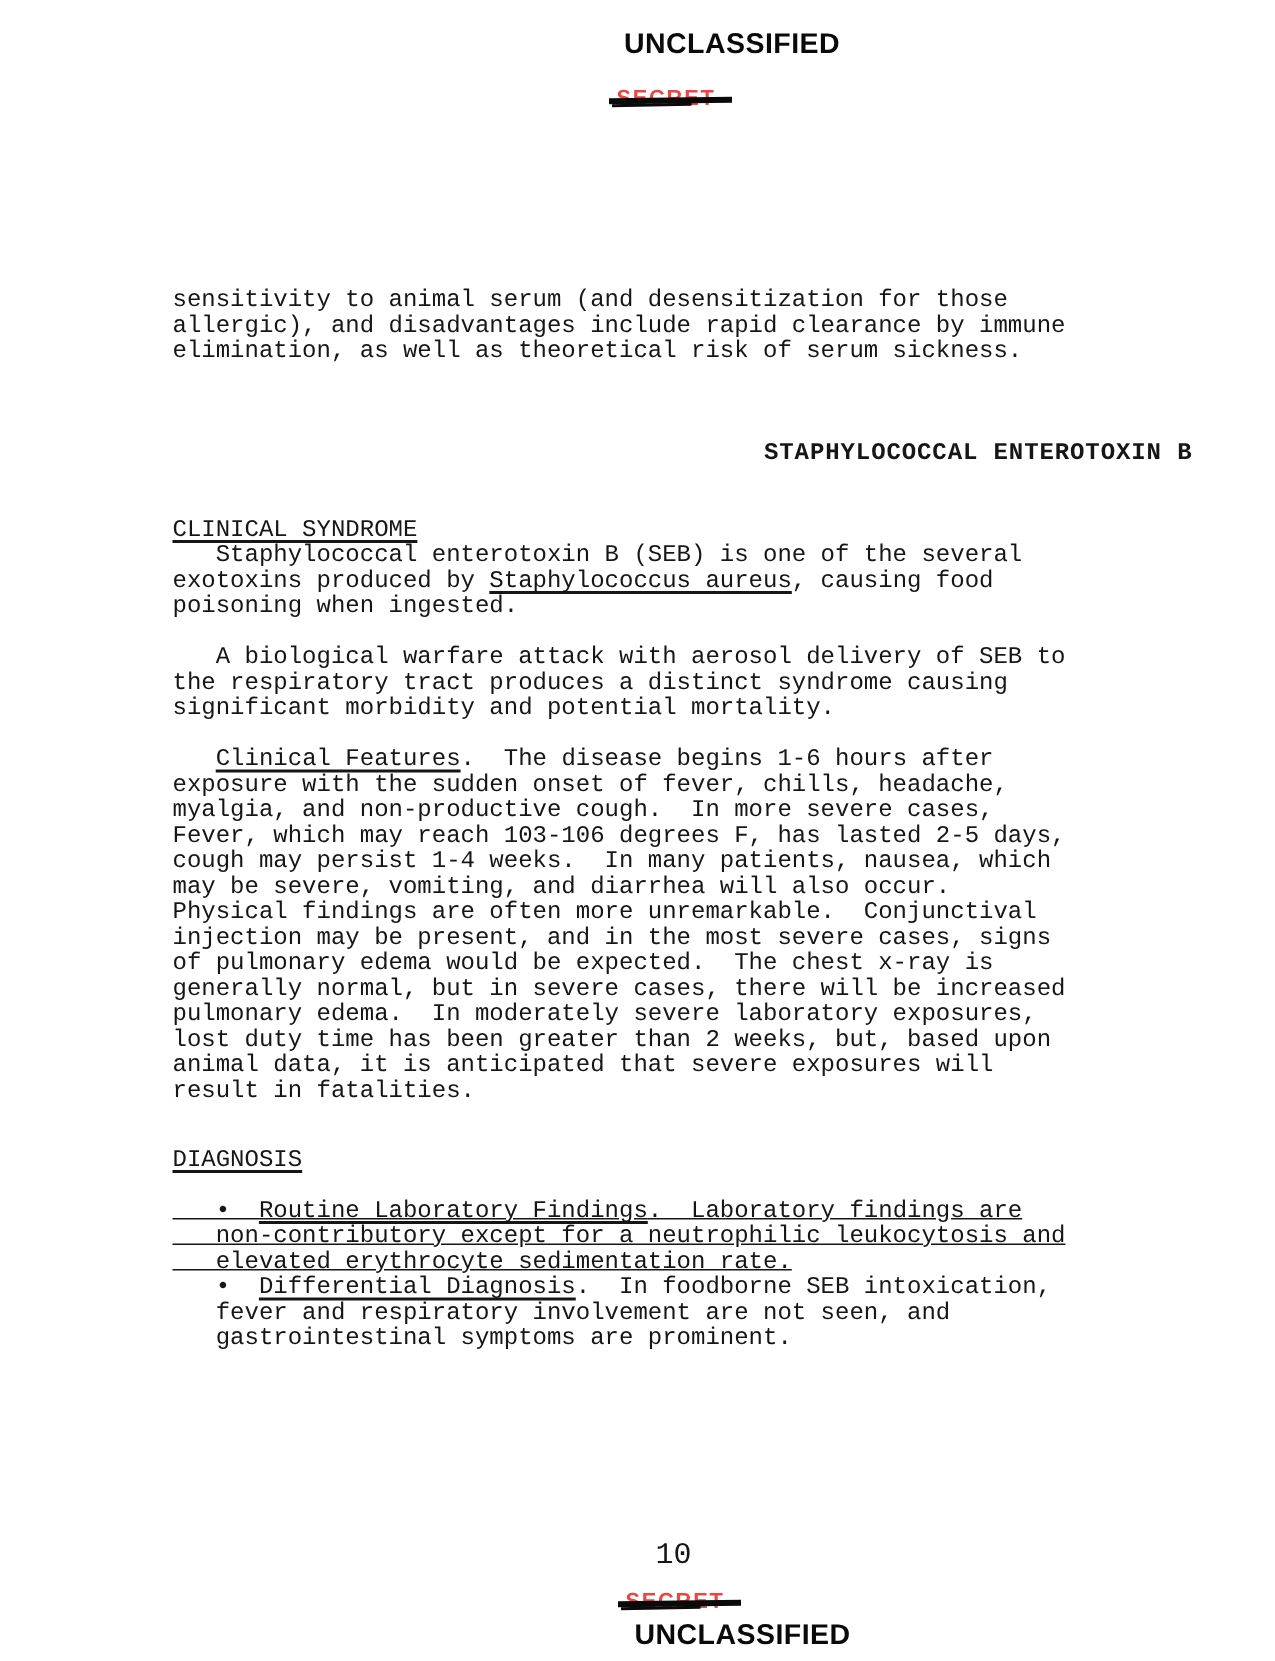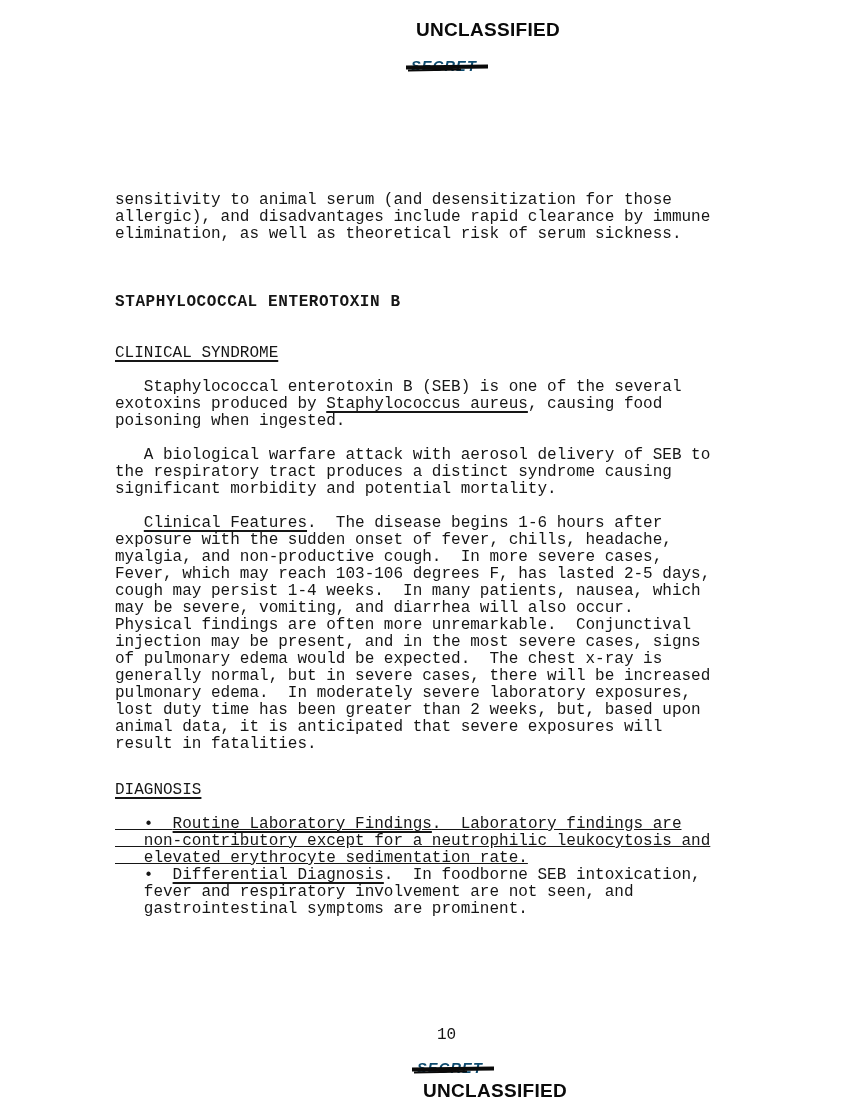--- a/index.html
+++ b/index.html
@@ -8,41 +8,41 @@
     font-family:"Liberation Mono",monospace;color:#161616;overflow:hidden;
   }
   .stamp{
     position:absolute;font-family:"Liberation Sans",sans-serif;
     font-weight:bold;color:#0a0a0a;white-space:pre;
   }
   .top-unclassified{left:416px;top:19px;font-size:19px;letter-spacing:.3px;}
   .bottom-unclassified{left:423px;top:1080px;font-size:19px;letter-spacing:.3px;}
   .stamp-secret{
     position:absolute;font-family:"Liberation Sans",sans-serif;font-weight:bold;
-    font-size:14.5px;letter-spacing:1.2px;color:#0c4a6e;font-style:italic;
+    font-size:14.5px;letter-spacing:1.2px;color:#ef4444;
   }
   .top-secret{left:411px;top:58px;}
   .bottom-secret{left:417px;top:1060px;}
   .secret-word{position:relative;display:inline-block;}
   .secret-word::after{
     content:"";position:absolute;left:-5px;right:-11px;top:44%;height:3.5px;
     background:#0a0a0a;transform:rotate(-.8deg);
   }
   .secret-word::before{
     content:"";position:absolute;left:-3px;right:24%;top:70%;height:2.2px;
     background:#0a0a0a;transform:rotate(-1.2deg);
   }
   .doc-body{
     position:absolute;left:115px;top:192px;width:680px;
     font-size:16px;line-height:17px;
   }
   .line{white-space:pre;}
   .u{text-decoration:underline;text-underline-offset:2.5px;text-decoration-thickness:1.5px;}
-  .heading{font-weight:bold;text-align:left;letter-spacing:.6px;}
-  .page-number{position:absolute;left:437px;top:1026px;font-size:16px;}
+  .heading{font-weight:bold;text-align:right;letter-spacing:.6px;}
+  .page-number{position:absolute;left:437px;top:1026px;font-size:20px;}
 </style>
 </head>
 <body>
 
 <div class="page">
 
   <div class="stamp top-unclassified">UNCLASSIFIED</div>
 
   <div class="stamp-secret top-secret">
     <span class="secret-word">SECRET</span>
@@ -53,21 +53,21 @@
         <div class="line"><span>sensitivity to animal serum (and desensitization for those</span></div>
         <div class="line"><span>allergic), and disadvantages include rapid clearance by immune</span></div>
         <div class="line"><span>elimination, as well as theoretical risk of serum sickness.</span></div>
       </div>
       <div class="block heading" style="margin-top: 51px;">
         <div class="line"><span>STAPHYLOCOCCAL ENTEROTOXIN B</span></div>
       </div>
       <div class="block section_header" style="margin-top: 34px;">
         <div class="line"><span class="u">CLINICAL SYNDROME</span></div>
       </div>
-      <div class="block paragraph" style="margin-top: 17px;">
+      <div class="block paragraph" style="">
         <div class="line"><span>   Staphylococcal enterotoxin B (SEB) is one of the several</span></div>
         <div class="line"><span>exotoxins produced by </span><span class="u">Staphylococcus aureus</span><span>, causing food</span></div>
         <div class="line"><span>poisoning when ingested.</span></div>
       </div>
       <div class="block paragraph" style="margin-top: 17px;">
         <div class="line"><span>   A biological warfare attack with aerosol delivery of SEB to</span></div>
         <div class="line"><span>the respiratory tract produces a distinct syndrome causing</span></div>
         <div class="line"><span>significant morbidity and potential mortality.</span></div>
       </div>
       <div class="block paragraph" style="margin-top: 17px;">

